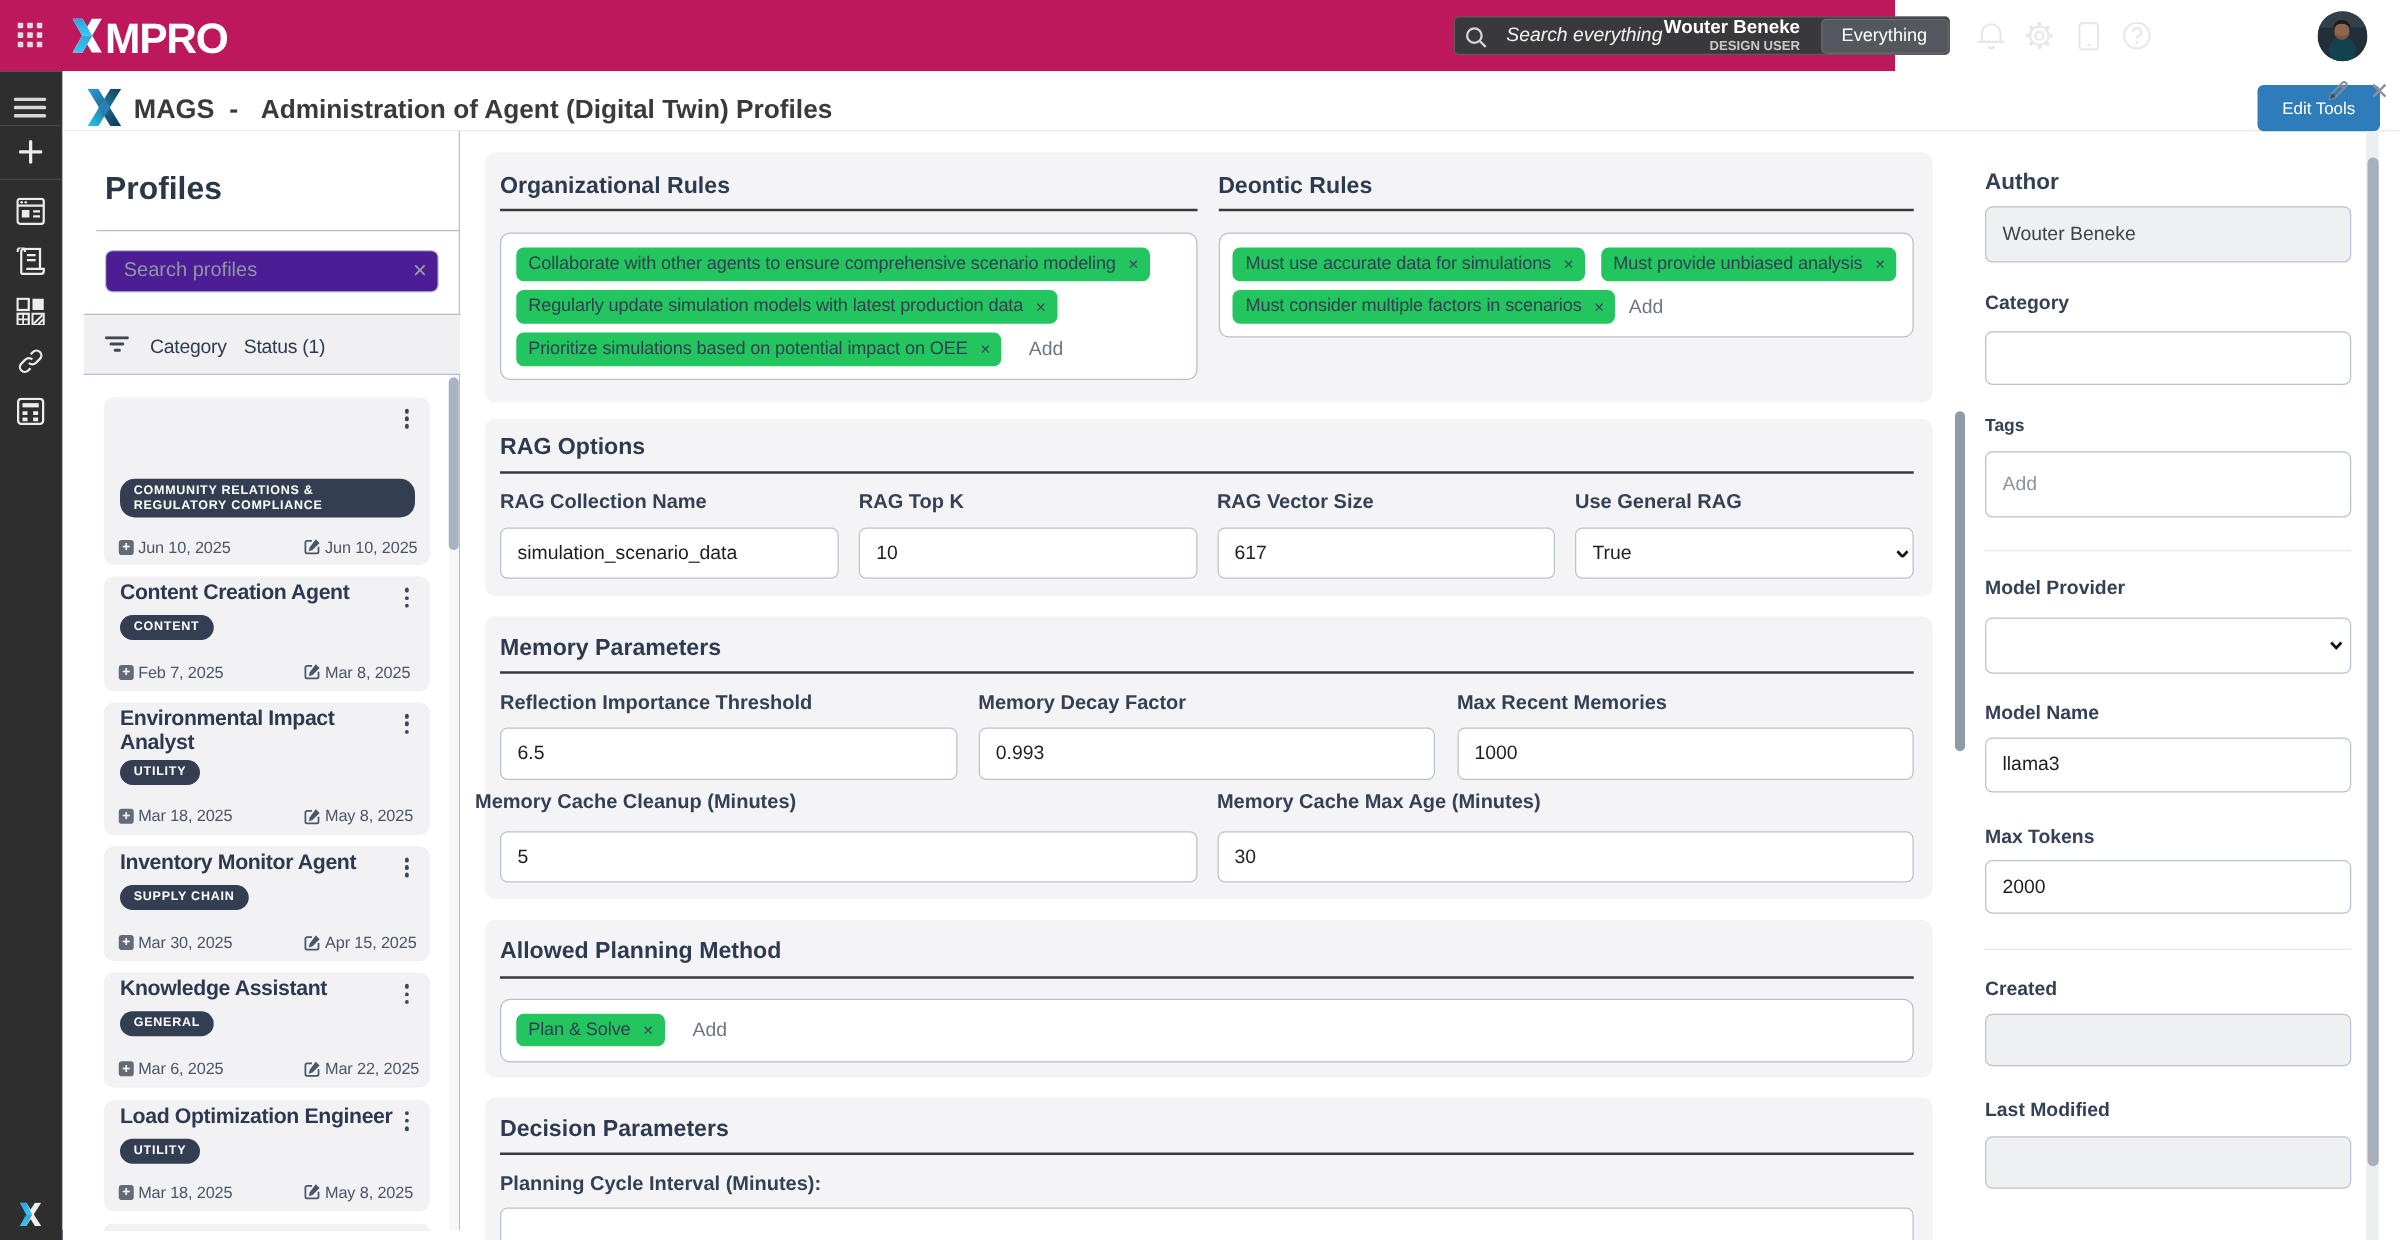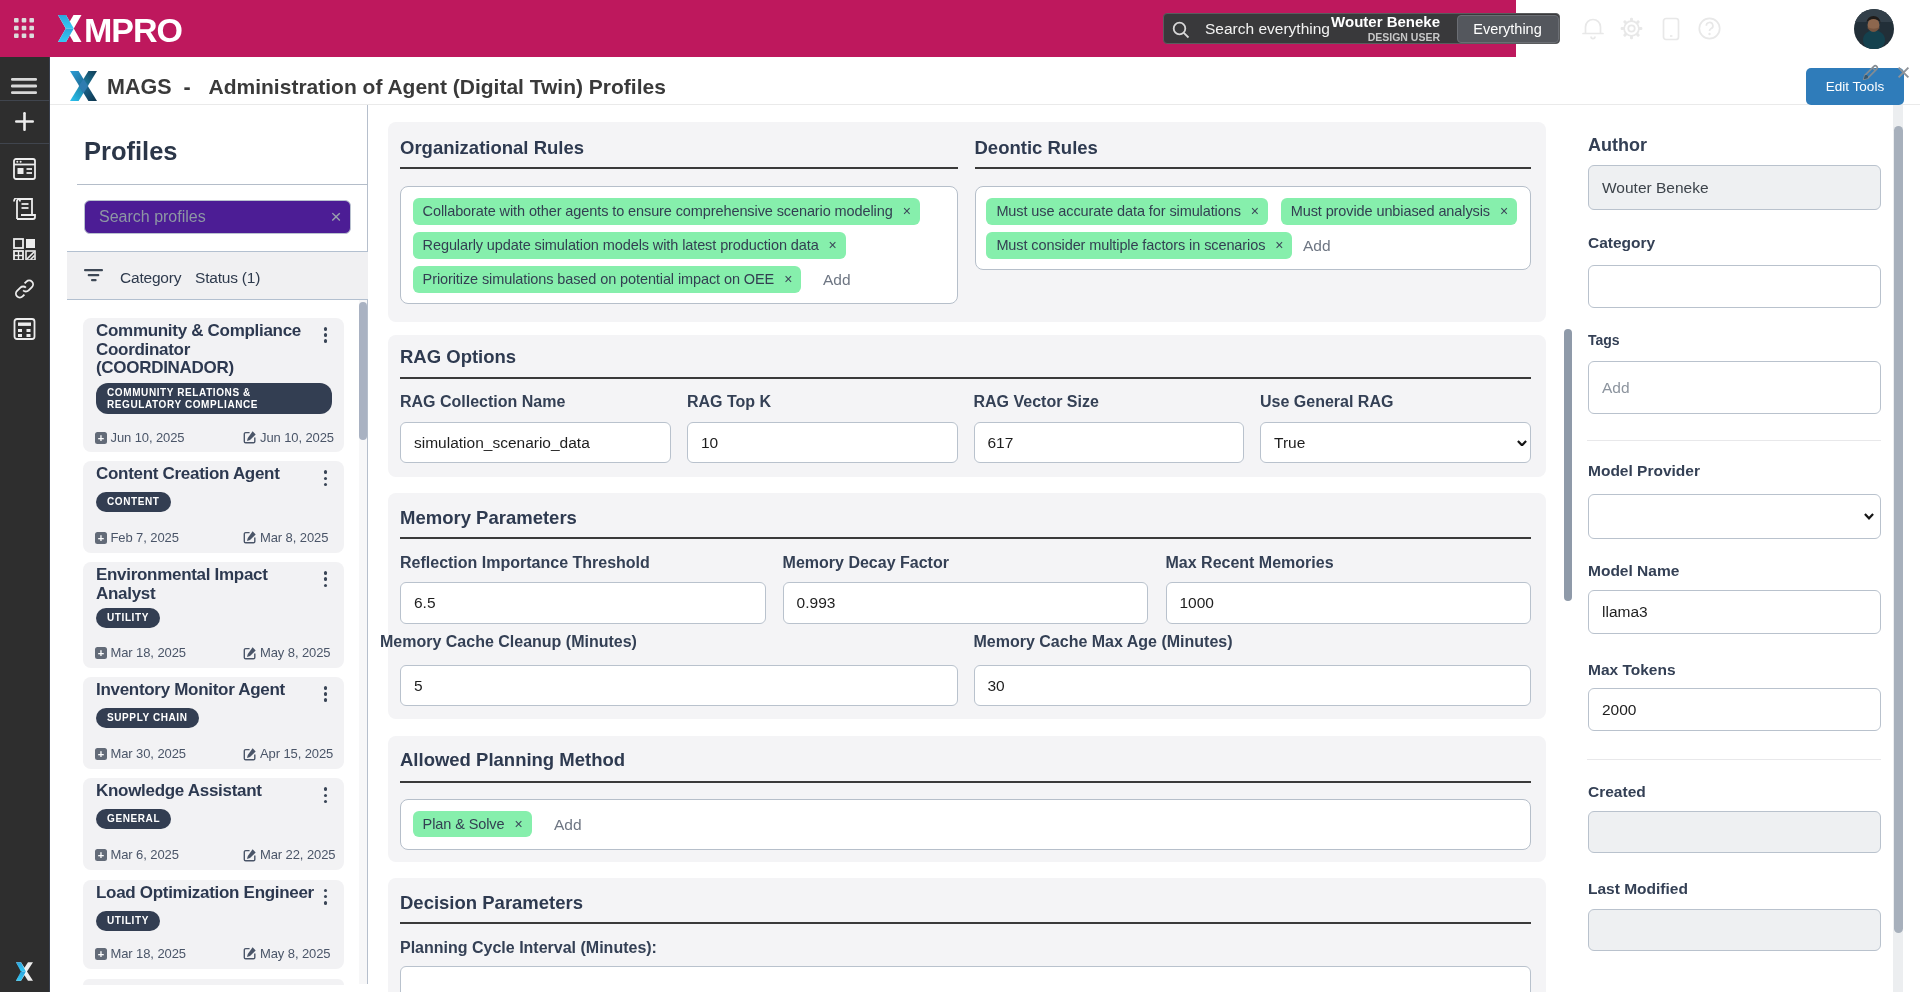--- a/index.html
+++ b/index.html
@@ -22,21 +22,21 @@
 .ctitle{position:absolute;left:13.5px;top:4px;font-size:17px;font-weight:bold;color:#2d3950;line-height:18.5px;letter-spacing:-.3px}
 .kebab{position:absolute;left:235px;top:9px;width:16px;height:18px}
 .kebab i{display:block;width:3.6px;height:3.6px;border-radius:50%;background:#3a4556;margin:0 auto 2.6px}
 .pill{position:absolute;left:13.5px;background:#333e52;color:#fff;border-radius:12px;font-size:10px;font-weight:bold;letter-spacing:.6px}
 .dt{position:absolute;font-size:13px;letter-spacing:-.1px;color:#4a5568}
 .icsq{position:absolute;width:12px;height:12px;background:#636b78;border-radius:2.5px;color:#fff;text-align:center;line-height:12px;font-size:11px;font-weight:bold}
 .sec{position:absolute;left:388px;width:1158px;background:#f4f4f6;border-radius:8px}
 .shead{position:absolute;font-size:18.5px;font-weight:bold;color:#2e3a50}
 .uline{position:absolute;height:1.8px;background:#3a3a3a}
 .wbox{position:absolute;background:#fff;border:1px solid #b6bfca;border-radius:8px}
-.chip{display:inline-flex;align-items:center;height:26.5px;background:#86efac;border-radius:6px;padding:0 9px 0 10px;font-size:14.5px;letter-spacing:-.1px;color:#333f52;white-space:nowrap}
+.chip{display:inline-flex;align-items:center;height:26.5px;background:#22c55e;border-radius:6px;padding:0 9px 0 10px;font-size:14.5px;letter-spacing:-.1px;color:#333f52;white-space:nowrap}
 .chip b{font-weight:400;margin-left:10px;font-size:14px;color:#3b4759}
 .addt{display:inline-flex;align-items:center;height:28px;color:#6e7683;font-size:15.5px;padding-left:13px}
 .lab{position:absolute;font-size:16px;font-weight:bold;color:#344055;white-space:nowrap}
 .inp{position:absolute;height:41.5px;background:#fff;border:1px solid #b9c2cd;border-radius:6px;font-size:15.5px;color:#1e1e1e;line-height:40px;padding-left:13px;white-space:nowrap}
 .inp.grey{background:#eef0f2;border-color:#b9c2cd;color:#3c434a}
 .chev{position:absolute;width:11px;height:7px}
 .rhr{position:absolute;left:1586.5px;width:294px;height:1px;background:#e8e8ea}
 .thumb{position:absolute;border-radius:4px}
 .tb-ic{position:absolute;top:17px}
 .uname{position:absolute;top:13px;font-size:15px;font-weight:bold;color:#fff;text-align:right;right:76px}
@@ -71,21 +71,21 @@
     <polygon points="0,1 8,1 15.8,14.5 7.8,14.5" fill="url(#cy)"></polygon>
     <polygon points="7.8,14.5 15.8,14.5 8,28 0,28" fill="url(#cy)"></polygon>
     <text x="26" y="28" font-family="Liberation Sans,sans-serif" font-size="34" font-weight="bold" fill="#fff" textLength="99">MPRO</text>
   </svg>
 
   <div class="abs" style="left:1163px;top:12.5px;width:397px;height:31px;background:#39393b;border:1px solid #5a5c5e;border-radius:4px"></div>
   <svg class="abs" style="left:1172px;top:20.5px" width="18" height="18" viewBox="0 0 18 18" fill="none" stroke="#d8d8d8" stroke-width="1.8">
       <circle cx="7.5" cy="7.5" r="5.8"></circle>
       <line x1="11.8" y1="11.8" x2="16.5" y2="16.5"></line>
     </svg>
-  <div class="abs" style="left:1205px;top:20px;font-size:15.5px;color:#f2f2f2">Search everything</div>
+  <div class="abs" style="left:1205px;top:20px;font-size:15.5px;font-style:italic;color:#f2f2f2">Search everything</div>
   <div class="abs" style="left:1456.5px;top:14.5px;width:102px;height:28.5px;background:#54575d;border:1px solid #6b6e74;border-radius:4px;color:#fff;font-size:14.5px;text-align:center;line-height:27px">Everything</div>
 
   <svg class="tb-ic" style="left:1582px;top:17px" width="22" height="24" viewBox="0 0 22 24" fill="none" stroke="#e8e8e8" stroke-width="1.7">
     <path d="M3.5 16 L3.5 10 a7.5 7.5 0 0 1 15 0 L18.5 16"></path>
     <path d="M1 16.5 L21 16.5" stroke-linecap="round"></path>
     <path d="M9 19.5 a2 2.2 0 0 0 4 0"></path>
   </svg>
 
   <svg class="tb-ic" style="left:1619px;top:16px" width="25" height="25" viewBox="0 0 24 24" fill="none" stroke="#e8e8e8" stroke-width="1.7">
     <circle cx="12" cy="12" r="3.1"></circle>
@@ -250,21 +250,20 @@
         <rect x="0" y="0" width="19" height="2.3" rx="1"></rect>
         <rect x="3.7" y="5" width="11.6" height="2.3" rx="1"></rect>
         <rect x="7" y="10" width="5.6" height="2.3" rx="1"></rect>
       </g>
     </svg>
   <div class="ftext" style="left:53px">Category</div>
   <div class="ftext" style="left:128px">Status (1)</div>
 </div>
 
 <div class="card" style="top:318px;height:134.2px">
-  <div class="ctitle">Community &amp; Compliance<br>Coordinator<br>(COORDINADOR)</div>
   <div class="kebab">
       <i></i>
       <i></i>
       <i></i>
     </div>
   <div class="pill" style="top:65px;width:236px;padding:4px 11px;line-height:11.5px">COMMUNITY RELATIONS &amp;<br>REGULATORY COMPLIANCE</div>
   <div class="icsq" style="left:12.5px;top:113.5px">+</div>
   <div class="dt" style="left:28px;top:111.5px">Jun 10, 2025</div>
   <svg class="abs" style="left:160px;top:112px" width="14" height="14" viewBox="0 0 16 16" fill="none" stroke="#4a5568" stroke-width="1.6">
       <path d="M13.5 8.5 L13.5 13 a1.5 1.5 0 0 1 -1.5 1.5 L3 14.5 a1.5 1.5 0 0 1 -1.5 -1.5 L1.5 4.5 A1.5 1.5 0 0 1 3 3 L7.5 3"></path>

